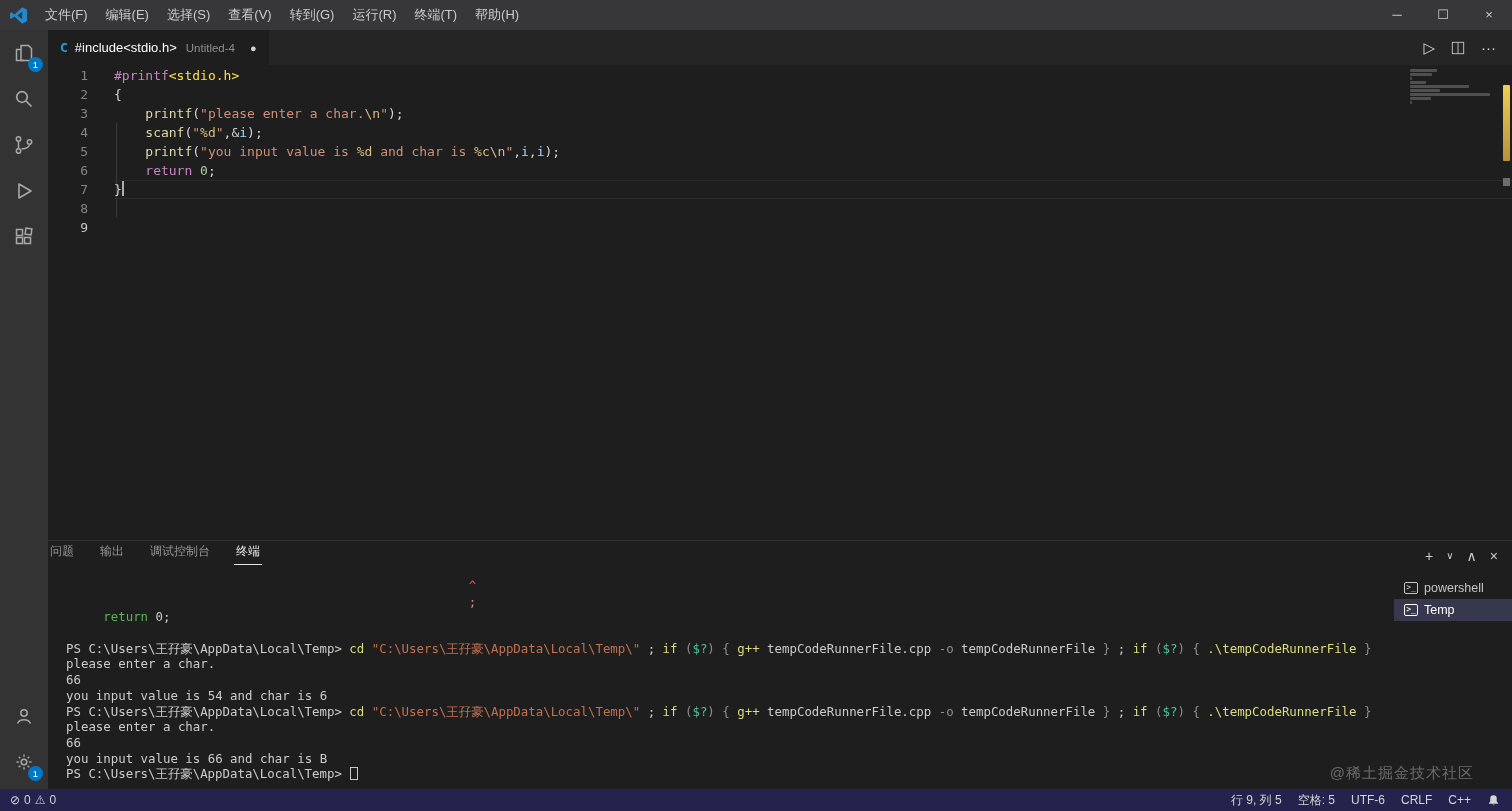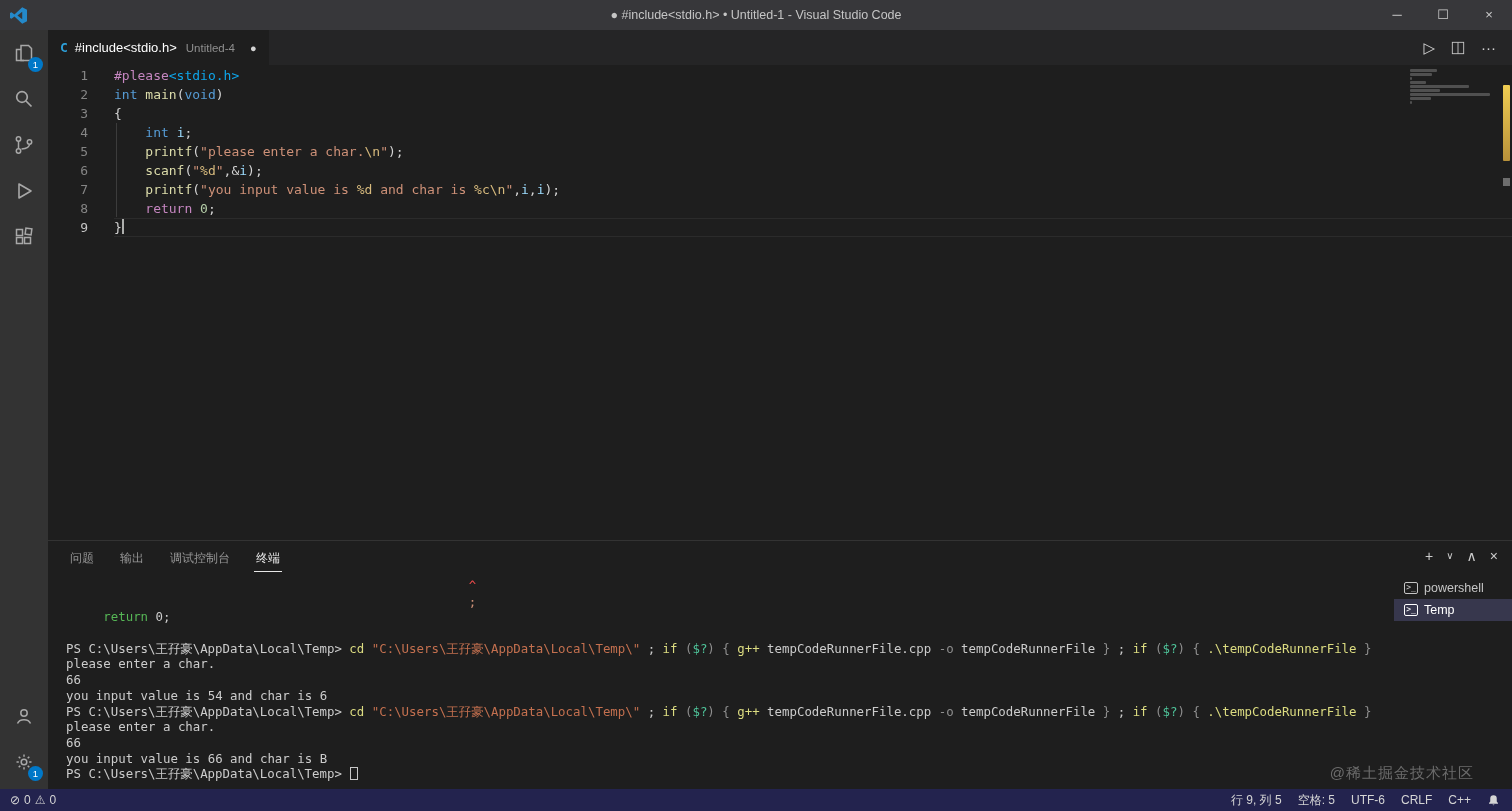--- a/index.html
+++ b/index.html
@@ -44,21 +44,21 @@
   .view-line.current { box-shadow: inset 0 1px 0 #2b2b2b, inset 0 -1px 0 #2b2b2b; }
   .editor-cursor { display:inline-block; width:2px; height:15px; background:#aeafad; vertical-align:-2px; }
   .indent-guide { position:absolute; left:2px; top:58px; width:1px; height:94px; background:#3c3c3c; }
   .minimap { position:absolute; top:4px; right:16px; width:86px; }
   .mini-line { height:2.5px; margin-bottom:1.5px; background:#7a7a7a; opacity:.55; border-radius:1px; }
   .overview-marker { position:absolute; right:2px; top:20px; width:7px; height:76px;
                      background:linear-gradient(#f0cd52, #b8913a); border-radius:1px; }
   .cursor-marker { position:absolute; right:2px; top:113px; width:7px; height:8px; background:#6d6d6d; }
   
   .panel { height:249px; border-top:1px solid #333333; display:flex; flex-direction:column; background:#1e1e1e; position:relative; }
-  .panel-header { height:32px; display:flex; align-items:center; padding-left:20px; }
+  .panel-header { height:32px; display:flex; align-items:flex-start; }
   .panel-tab { font-size:12px; color:#969696; margin-right:22px; padding:7px 2px 6px 2px; }
   .panel-tab.active { color:#e7e7e7; border-bottom:1px solid #e7e7e7; }
   .panel-actions { position:absolute; right:14px; top:6px; display:flex; align-items:center; gap:13px; color:#cccccc; }
   .pa-btn { font-size:14px; line-height:18px; }
   .panel-body { flex:1; display:flex; min-height:0; }
   .terminal { flex:1; padding:5px 0 0 18px; font:12.4px/15.7px "DejaVu Sans Mono", monospace; white-space:pre; overflow:hidden; }
   .term-line { height:15.7px; }
   .term-cursor { display:inline-block; width:8px; height:13px; border:1px solid #c8c8c8; vertical-align:-2px; margin-left:1px; }
   .term-sidebar { width:118px; padding-top:4px; }
   .term-item { height:22px; display:flex; align-items:center; gap:6px; padding-left:10px; font-size:12.5px; color:#c5c5c5; }
@@ -80,21 +80,21 @@
 <body>
 
 <div class="app">
 
   <div class="titlebar">
     <span class="logo">
       <svg width="17" height="17" viewBox="0 0 16 16">
           <path fill="#2489ca" d="M16 2.5L11.5.2 4.2 7 1.4 4.9 0 5.6v4.8l1.4.7L4.2 9l7.3 6.8L16 13.5zM11.5 4.4v7.2L7 8z"></path>
         </svg>
     </span>
-    <div class="window-title">● #include&lt;stdio.h&gt; • Untitled-1 - Visual Studio Code</div>
+    <div id="menubar"><span class="menu-item">文件(F)</span><span class="menu-item">编辑(E)</span><span class="menu-item">选择(S)</span><span class="menu-item">查看(V)</span><span class="menu-item">转到(G)</span><span class="menu-item">运行(R)</span><span class="menu-item">终端(T)</span><span class="menu-item">帮助(H)</span></div>
     <div class="win-controls">
       <span class="win-btn">─</span>
       <span class="win-btn">☐</span>
       <span class="win-btn">×</span>
     </div>
   </div>
 
   <div class="workbench">
 
     <div class="activitybar">
@@ -181,24 +181,22 @@
             <div class="ln-num">4</div>
             <div class="ln-num">5</div>
             <div class="ln-num">6</div>
             <div class="ln-num">7</div>
             <div class="ln-num">8</div>
             <div class="ln-num active">9</div>
           </div>
         <div class="code-area">
           <div class="indent-guide"></div>
           <div id="code-lines">
-              <div class="view-line"><span style="color: rgb(197, 134, 192);">#please</span><span style="color: #0ea5e9;">&lt;stdio.h&gt;</span></div>
-              <div class="view-line"><span style="color: rgb(86, 156, 214);">int</span><span style="color: rgb(212, 212, 212);"> </span><span style="color: rgb(220, 220, 170);">main</span><span style="color: rgb(212, 212, 212);">(</span><span style="color: rgb(86, 156, 214);">void</span><span style="color: rgb(212, 212, 212);">)</span></div>
+              <div class="view-line"><span style="color: rgb(197, 134, 192);">#printf</span><span style="color: #fde047;">&lt;stdio.h&gt;</span></div>
               <div class="view-line"><span style="color: rgb(212, 212, 212);">{</span></div>
-              <div class="view-line"><span style="color: rgb(212, 212, 212);">    </span><span style="color: rgb(86, 156, 214);">int</span><span style="color: rgb(212, 212, 212);"> </span><span style="color: rgb(156, 220, 254);">i</span><span style="color: rgb(212, 212, 212);">;</span></div>
               <div class="view-line"><span style="color: rgb(212, 212, 212);">    </span><span style="color: rgb(220, 220, 170);">printf</span><span style="color: rgb(212, 212, 212);">(</span><span style="color: rgb(206, 145, 120);">"please enter a char.</span><span style="color: rgb(215, 186, 125);">\n</span><span style="color: rgb(206, 145, 120);">"</span><span style="color: rgb(212, 212, 212);">);</span></div>
               <div class="view-line"><span style="color: rgb(212, 212, 212);">    </span><span style="color: rgb(220, 220, 170);">scanf</span><span style="color: rgb(212, 212, 212);">(</span><span style="color: rgb(206, 145, 120);">"</span><span style="color: rgb(215, 186, 125);">%d</span><span style="color: rgb(206, 145, 120);">"</span><span style="color: rgb(212, 212, 212);">,&amp;</span><span style="color: rgb(156, 220, 254);">i</span><span style="color: rgb(212, 212, 212);">);</span></div>
               <div class="view-line"><span style="color: rgb(212, 212, 212);">    </span><span style="color: rgb(220, 220, 170);">printf</span><span style="color: rgb(212, 212, 212);">(</span><span style="color: rgb(206, 145, 120);">"you input value is </span><span style="color: rgb(215, 186, 125);">%d</span><span style="color: rgb(206, 145, 120);"> and char is </span><span style="color: rgb(215, 186, 125);">%c</span><span style="color: rgb(215, 186, 125);">\n</span><span style="color: rgb(206, 145, 120);">"</span><span style="color: rgb(212, 212, 212);">,</span><span style="color: rgb(156, 220, 254);">i</span><span style="color: rgb(212, 212, 212);">,</span><span style="color: rgb(156, 220, 254);">i</span><span style="color: rgb(212, 212, 212);">);</span></div>
               <div class="view-line"><span style="color: rgb(212, 212, 212);">    </span><span style="color: rgb(197, 134, 192);">return</span><span style="color: rgb(212, 212, 212);"> </span><span style="color: rgb(181, 206, 168);">0</span><span style="color: rgb(212, 212, 212);">;</span></div>
               <div class="view-line current"><span style="color: rgb(212, 212, 212);">}</span><span class="editor-cursor"></span></div>
             </div>
         </div>
         <div id="minimap" class="minimap">
             <div class="mini-line" style="width: 27.2px;"></div>
             <div class="mini-line" style="width: 22.4px;"></div>

